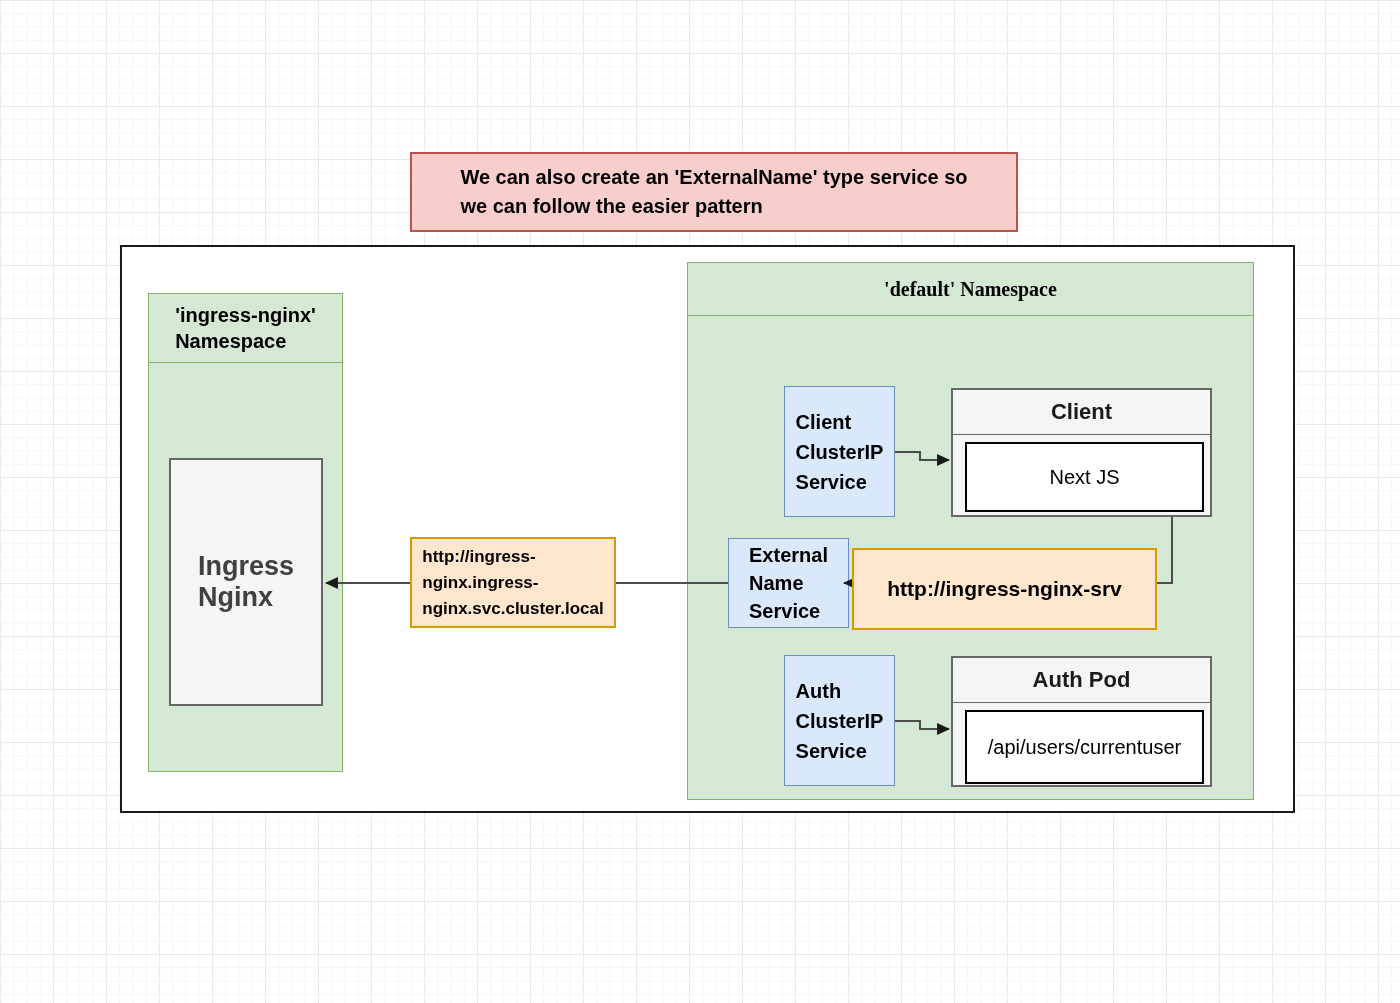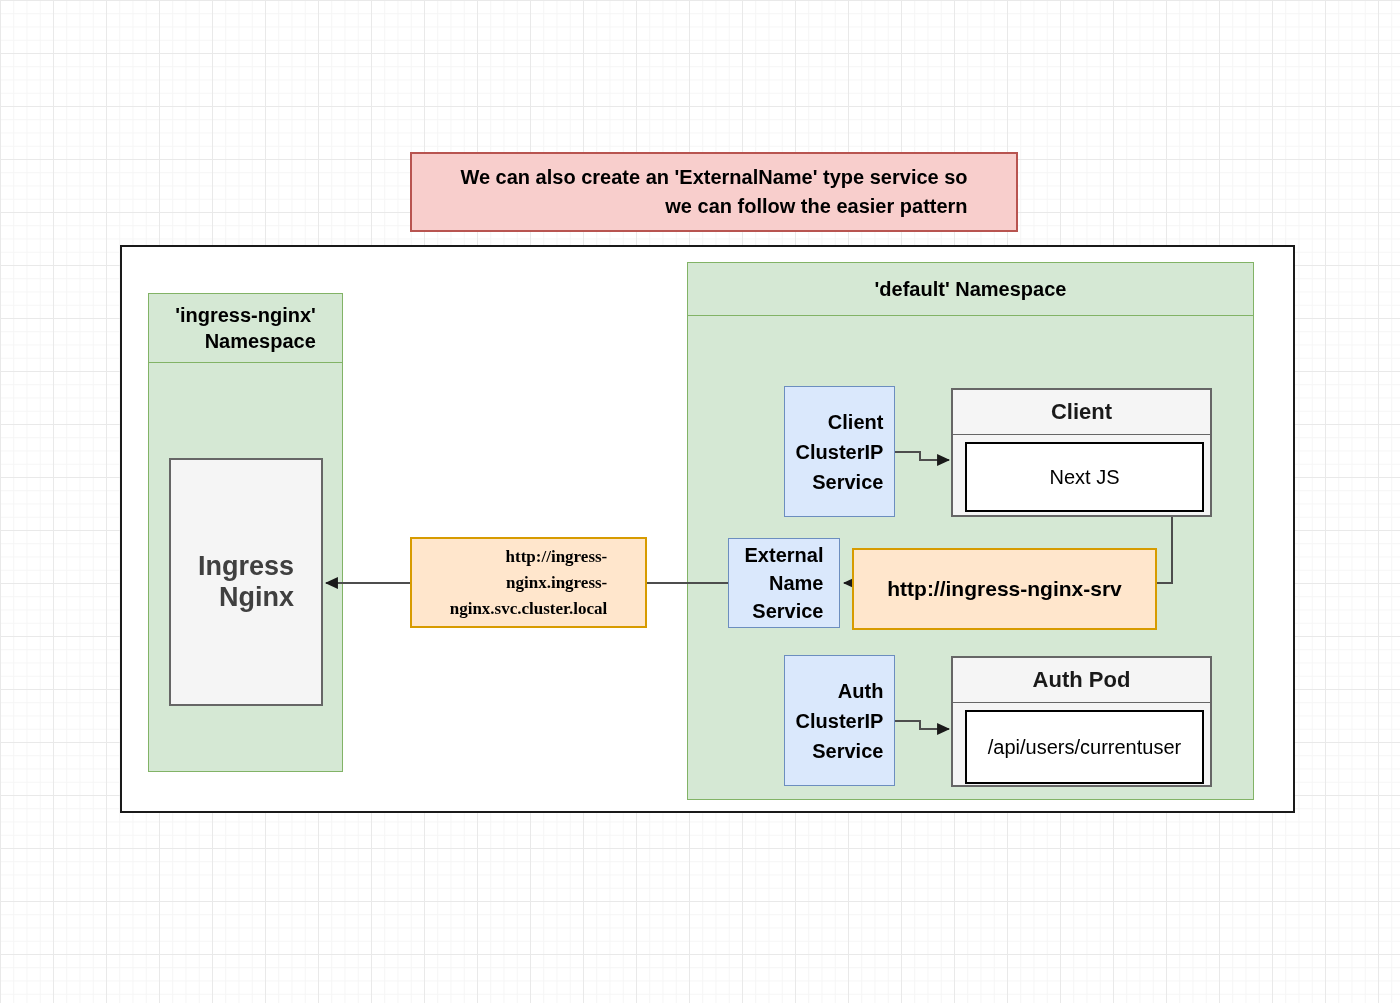--- a/index.html
+++ b/index.html
@@ -10,21 +10,21 @@
     overflow:hidden;
     background-color:#ffffff;
     background-image:
       linear-gradient(to right,#e9e9e9 1px,transparent 1px),
       linear-gradient(to bottom,#e9e9e9 1px,transparent 1px),
       linear-gradient(to right,#f5f5f5 1px,transparent 1px),
       linear-gradient(to bottom,#f5f5f5 1px,transparent 1px);
     background-size:53px 53px,53px 53px,13.25px 13.25px,13.25px 13.25px;
   }
   .abs{position:absolute;box-sizing:border-box;}
-  .center{display:flex;align-items:center;justify-content:center;text-align:right;}
+  .center{display:flex;align-items:center;justify-content:center;text-align:left;}
   .pre{white-space:pre-line;}
 
   
   .banner{
     left:410px;top:152px;width:608px;height:80px;
     background:#f8cecc;border:2px solid #b85450;
     font-weight:bold;font-size:20px;line-height:29px;color:#000;
     z-index:2;
   }
 
@@ -37,39 +37,39 @@
 
   
   .ns{background:#d5e8d4;border:1.5px solid #82b366;z-index:2;}
   .ns-header{
     position:absolute;left:0;top:0;width:100%;box-sizing:border-box;
     border-bottom:1.5px solid #82b366;
     font-weight:bold;font-size:20px;line-height:26px;color:#000;
   }
   .ns-ingress{left:148px;top:293px;width:195px;height:479px;}
   .ns-ingress .ns-header{height:69px;}
-  .ns-default{left:687px;top:262px;width:567px;height:538px;}
+  .ns-default{left:687px;top:262px;width:567px;height:538px;font-family:Liberation Serif, serif;}
   .ns-default .ns-header{height:53px;}
 
   
   .node-gray{
     left:169px;top:458px;width:154px;height:248px;
     background:#f5f5f5;border:2px solid #666666;
     font-weight:bold;font-size:27px;line-height:31px;color:#404040;
     z-index:3;
   }
 
   
   .node-blue{
     background:#dae8fc;border:1.5px solid #6c8ebf;
     font-weight:bold;font-size:20px;line-height:30px;color:#000;
     z-index:3;
   }
   .svc-client{left:784px;top:386px;width:111px;height:131px;}
-  .svc-external{left:728px;top:538px;width:112px;height:90px;line-height:28px;}
+  .svc-external{left:728px;top:538px;width:121px;height:90px;line-height:28px;}
   .svc-auth{left:784px;top:655px;width:111px;height:131px;}
 
   
   .pod{
     background:#f5f5f5;border:2px solid #666666;z-index:3;
   }
   .pod-client{left:951px;top:388px;width:261px;height:129px;}
   .pod-auth{left:951px;top:656px;width:261px;height:131px;}
   .pod-header{
     position:absolute;left:0;top:0;width:100%;height:45px;box-sizing:border-box;
@@ -83,21 +83,21 @@
   }
   .pod-client .pod-inner{height:66px;}
   .pod-auth .pod-inner{height:70px;}
 
   
   .edge-label{
     background:#ffe6cc;border:2px solid #d79b00;
     font-weight:bold;color:#000;
     z-index:5;
   }
-  .label-cluster{left:410px;top:537px;width:237px;height:91px;font-size:17px;line-height:26px;font-family:Liberation Serif, serif;}
+  .label-cluster{left:410px;top:537px;width:206px;height:91px;font-size:17px;line-height:26px;}
   .label-srv{left:852px;top:548px;width:305px;height:82px;font-size:21px;}
 
   
   #edges{position:absolute;left:0;top:0;z-index:4;pointer-events:none;}
 </style>
 </head>
 <body>
 
 <div id="canvas">
 

